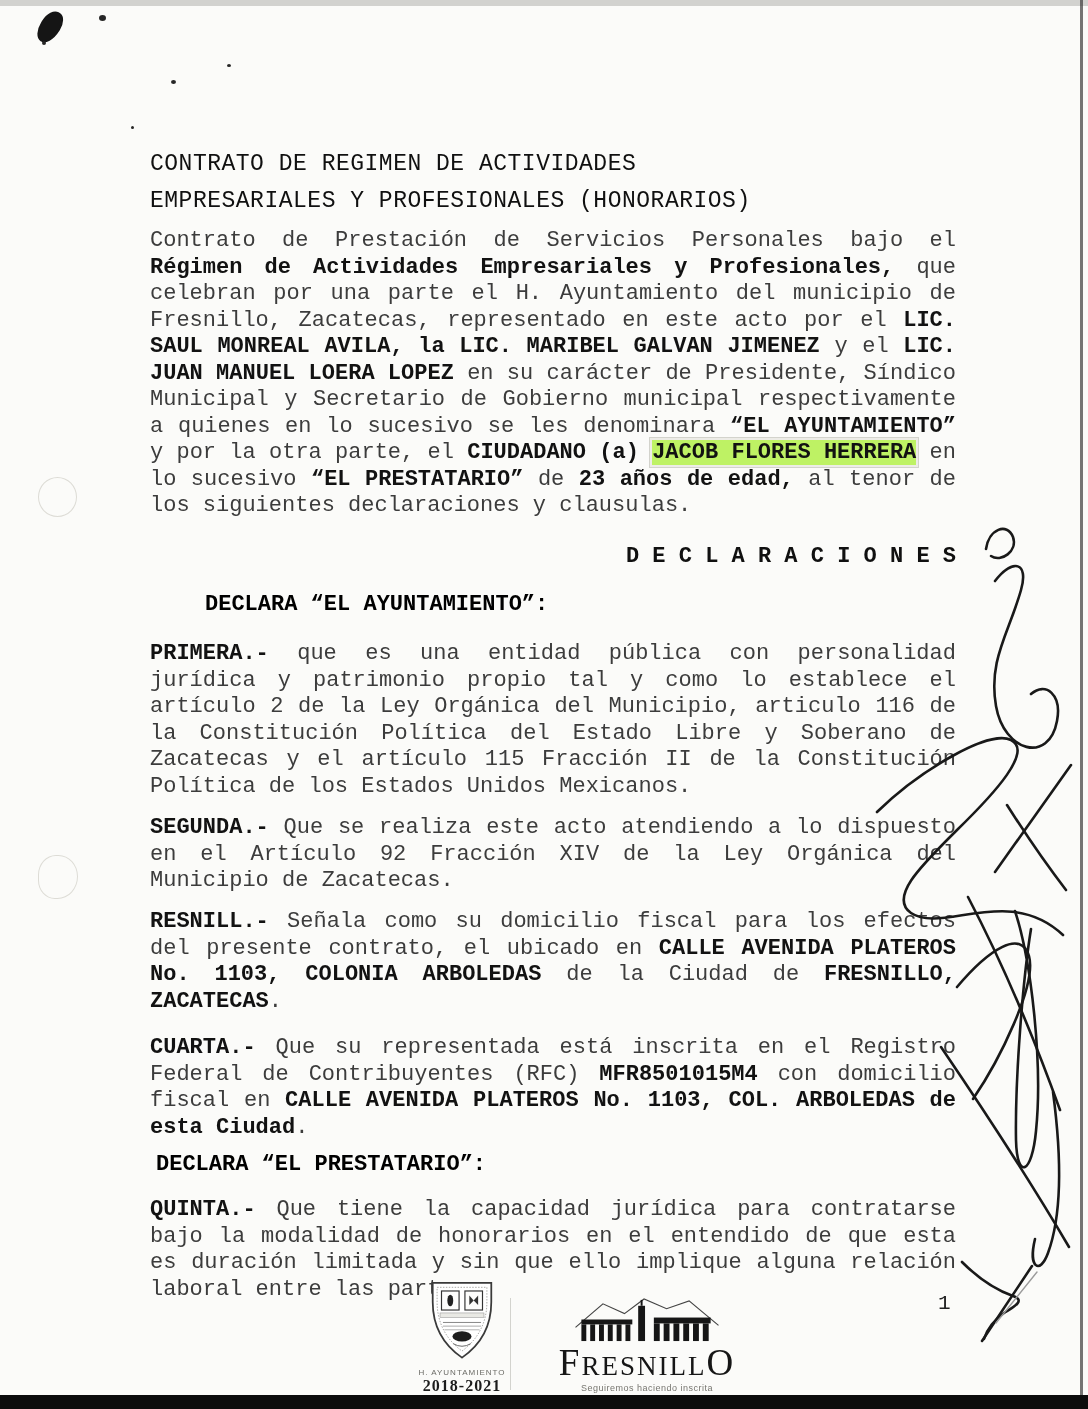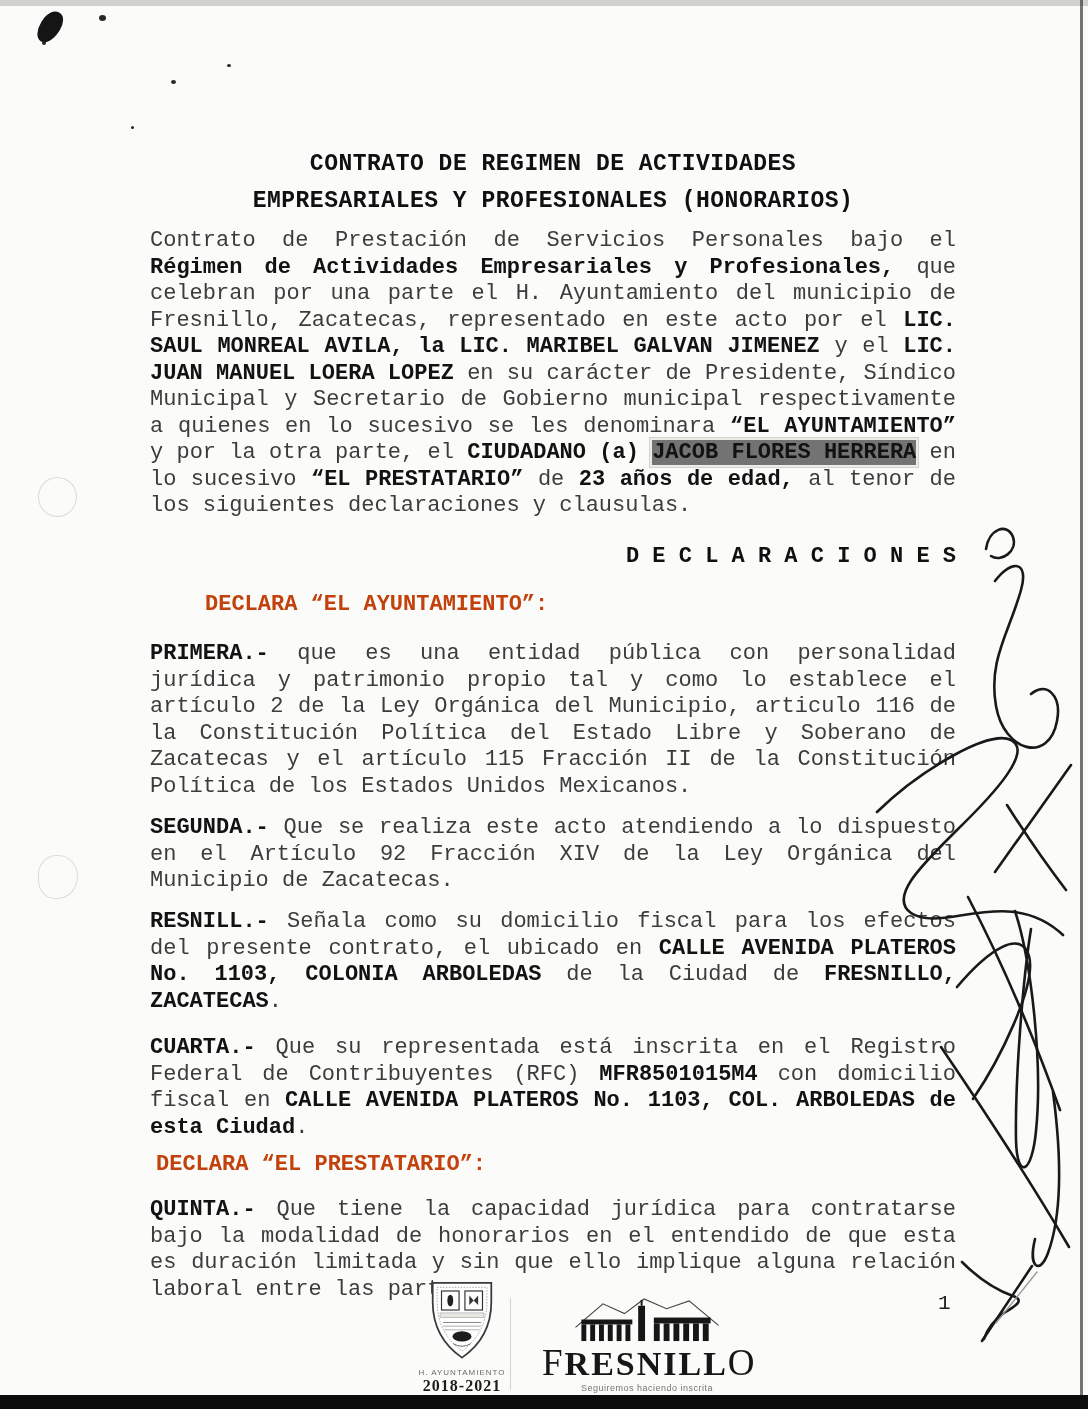--- a/index.html
+++ b/index.html
@@ -13,42 +13,42 @@
   .right-edge{position:absolute;left:1080px;top:0;width:3px;height:1409px;background:#3a3a3a;opacity:.7;}
   .bottom-bar{position:absolute;left:0;top:1395px;width:1088px;height:14px;background:#0c0c0c;}
   .hole{position:absolute;border:1.6px solid #dddcd6;border-radius:50%;background:transparent;}
   .hole1{left:38px;top:477px;width:37px;height:38px;}
   .hole2{left:38px;top:855px;width:38px;height:42px;border-radius:48% 52% 55% 45%;}
   .blot{position:absolute;background:#151515;border-radius:50% 45% 55% 50%;}
   .blot-main{left:40px;top:10px;width:20px;height:34px;transform:rotate(32deg);}
   .dot{position:absolute;background:#262626;border-radius:50%;}
 
   
-  .title{position:absolute;left:150px;top:146px;width:806px;text-align:center;
-    font-weight:bold;font-size:23px;line-height:37px;color:#101010;letter-spacing:.5px;}
+  .title{position:absolute;left:150px;top:146px;width:806px;
+    font-weight:normal;font-size:23px;line-height:37px;color:#101010;letter-spacing:.5px;}
   .para{position:absolute;left:150px;width:806px;text-align:justify;
     font-size:22px;line-height:26.5px;color:#3c3c3c;}
   .para .b{font-weight:bold;color:#121212;}
-  .hl{background:#737373;box-shadow:0 0 0 2px #edece7,0 0 0 3px #d3d3cc;}
+  .hl{background:#bef264;box-shadow:0 0 0 2px #edece7,0 0 0 3px #d3d3cc;}
   .center-heading{position:absolute;left:150px;width:806px;text-align:right;
     font-weight:bold;font-size:22px;color:#101010;}
-  .sub-heading{position:absolute;font-weight:bold;font-size:22px;color:#c2410c;}
+  .sub-heading{position:absolute;font-weight:bold;font-size:22px;color:#000000;}
 
   
   .crest{position:absolute;left:412px;top:1280px;width:100px;text-align:center;}
   .crest-caption{font-family:"Liberation Sans",sans-serif;font-size:8px;color:#6b6b66;
     letter-spacing:1px;margin-top:1px;}
   .crest-years{font-family:"Liberation Serif",serif;font-weight:bold;font-size:16px;
     color:#1c1c1c;letter-spacing:1px;}
   .footer-divider{position:absolute;left:510px;top:1298px;width:1px;height:92px;background:#d3d3ce;}
   .fresnillo{position:absolute;left:542px;top:1296px;width:210px;text-align:center;}
   .fresnillo-text{font-family:"Liberation Serif",serif;color:#161616;line-height:30px;
     letter-spacing:2px;white-space:nowrap;}
   .fresnillo-text .big{font-size:37px;}
-  .fresnillo-text .mid{font-size:34px;font-weight:bold;}
+  .fresnillo-text .mid{font-size:27px;}
   .fresnillo-tagline{font-family:"Liberation Sans",sans-serif;font-size:9px;color:#76756f;
     margin-top:-2px;letter-spacing:.5px;}
   .page-number{position:absolute;left:938px;top:1292px;font-size:21px;color:#222;}
   .ink-layer{position:absolute;left:0;top:0;width:1088px;height:1409px;pointer-events:none;}
 </style>
 </head>
 <body>
 
 <div class="page">
 

